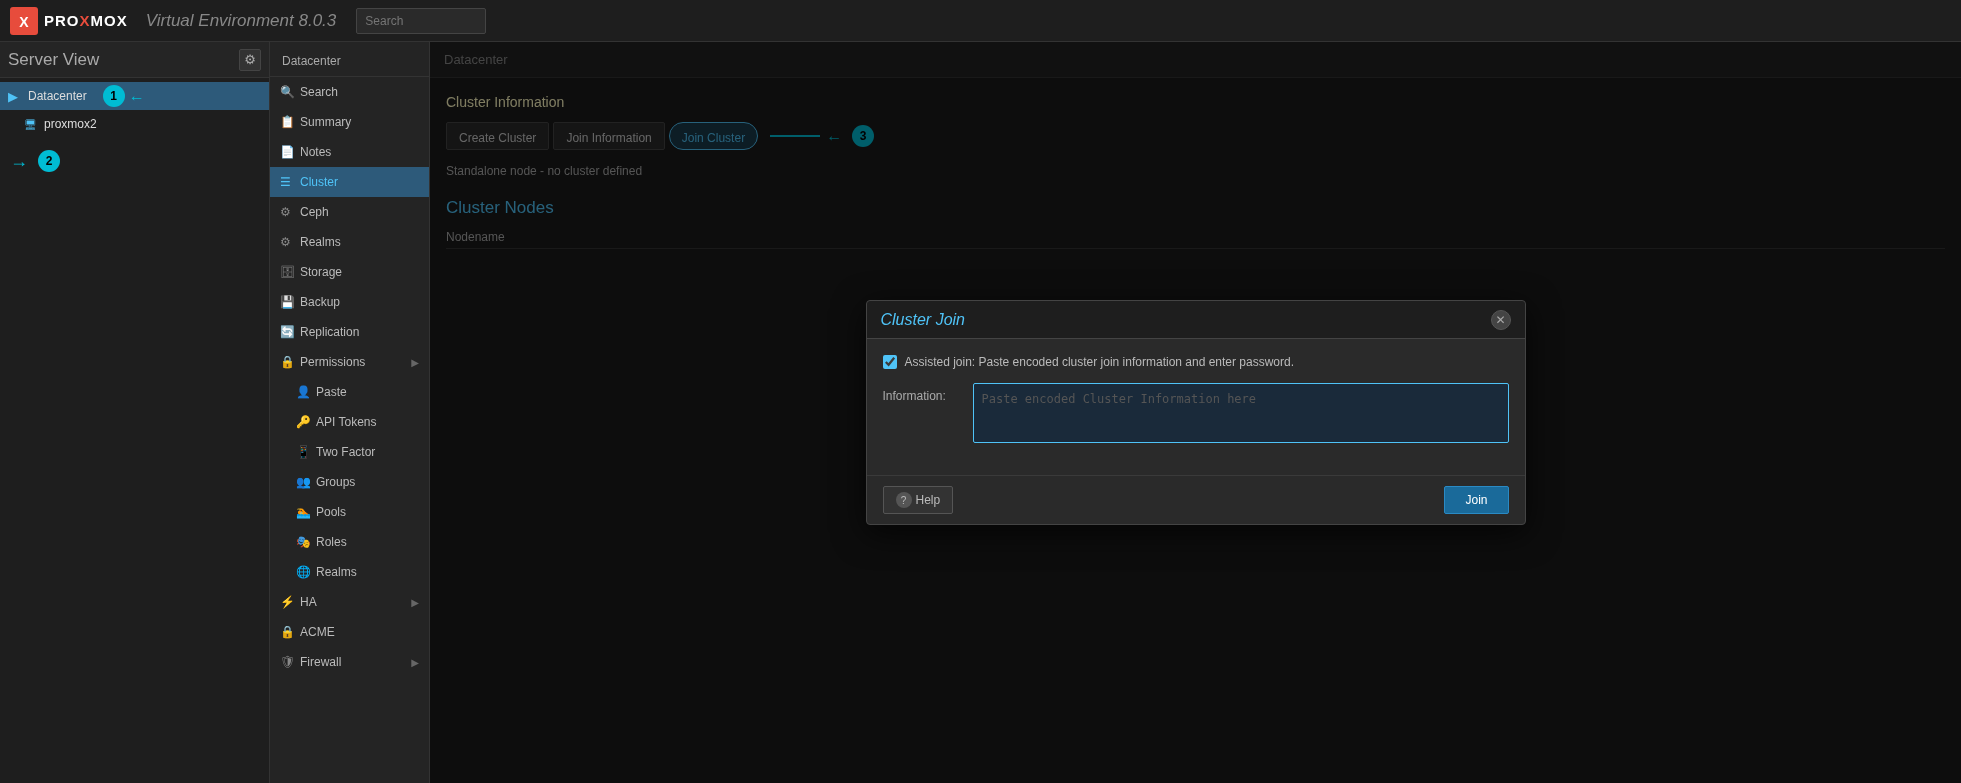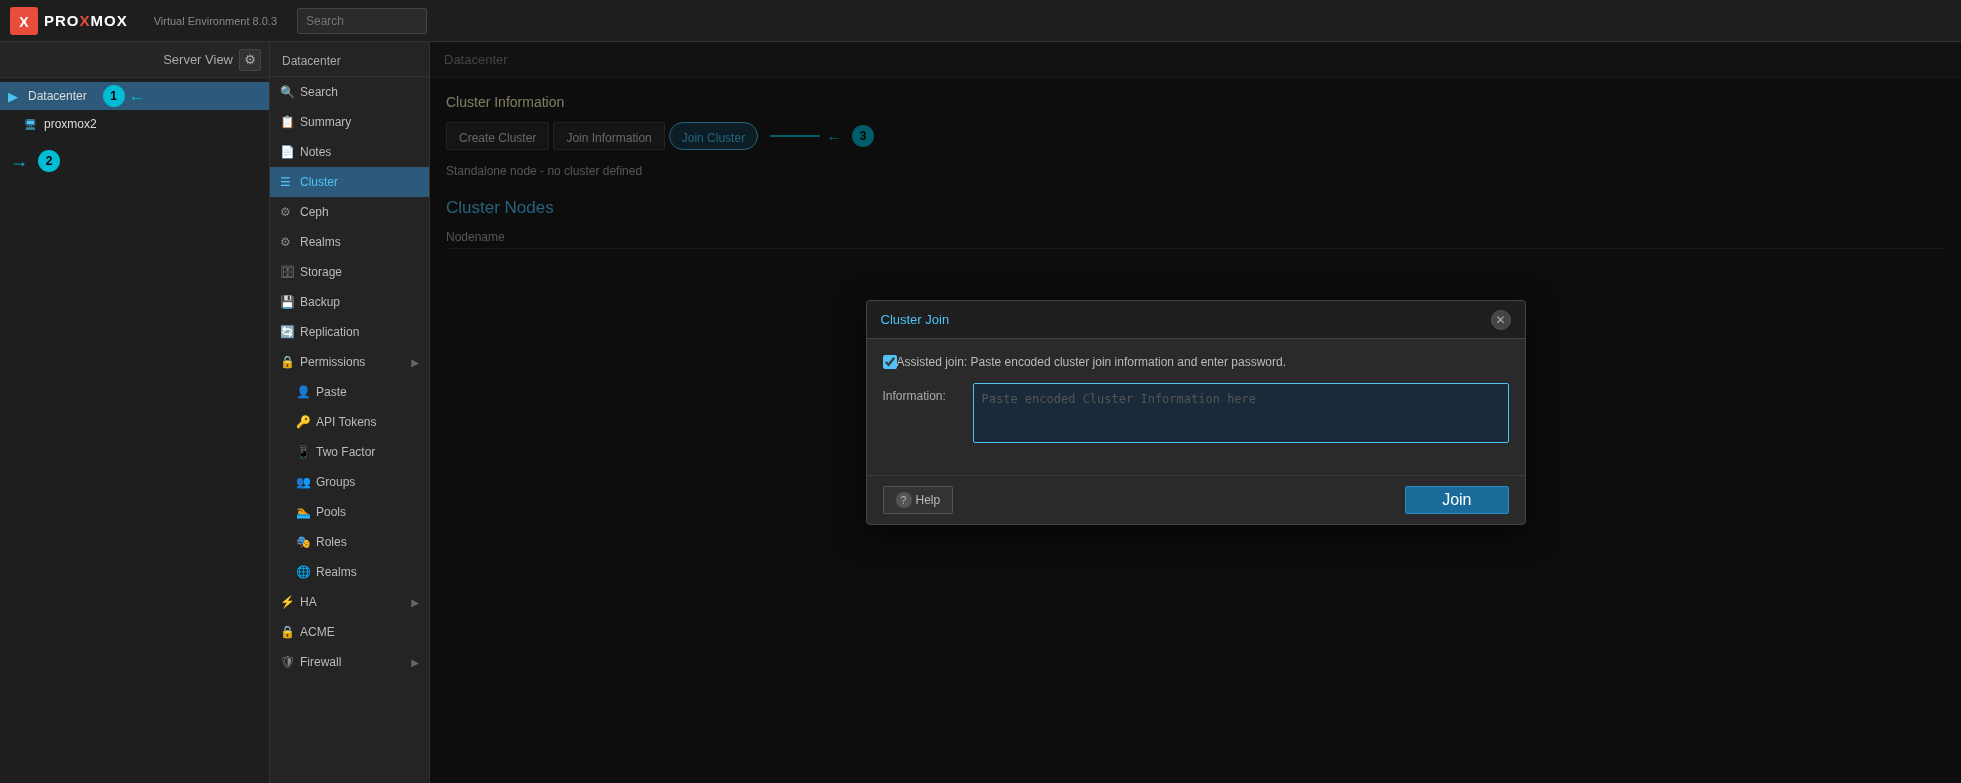--- a/index.html
+++ b/index.html
@@ -62,23 +62,22 @@
       height: 36px;
       background: #252525;
       border-bottom: 1px solid #333;
       display: flex;
       align-items: center;
       padding: 0 8px;
       gap: 6px;
     }
     #server-view-label {
       color: #aaa;
-      font-size: 13px;
+      font-size: 17px;
       flex: 1;
-      text-align: right;
     }
     #gear-btn {
       width: 22px;
       height: 22px;
       background: #333;
       border: 1px solid #444;
       border-radius: 2px;
       cursor: pointer;
       display: flex;
       align-items: center;
@@ -253,42 +252,44 @@
       height: 38px;
       background: #1e1e1e;
       border-bottom: 1px solid #444;
       display: flex;
       align-items: center;
       padding: 0 14px;
       border-radius: 4px 4px 0 0;
     }
     #dialog-title {
       color: #4fc3f7;
-      font-size: 13px;
+      font-size: 16px;
       flex: 1;
+      font-style: italic;
     }
     #dialog-close {
       width: 20px;
       height: 20px;
       background: #444;
       border: 1px solid #555;
       border-radius: 50%;
       display: flex;
       align-items: center;
       justify-content: center;
       cursor: pointer;
       color: #aaa;
       font-size: 12px;
     }
     #dialog-body {
       padding: 16px;
     }
     #assisted-join-row {
       display: flex;
       align-items: center;
+      gap: 8px;
       margin-bottom: 14px;
     }
     #assisted-checkbox {
       width: 14px;
       height: 14px;
       cursor: pointer;
       accent-color: #4fc3f7;
     }
     #assisted-label {
       color: #bbb;
@@ -335,25 +336,25 @@
       color: #bbb;
       font-size: 12px;
       cursor: pointer;
       border-radius: 2px;
       display: flex;
       align-items: center;
       gap: 4px;
     }
     #join-btn {
       height: 28px;
-      padding: 0 36px;
+      padding: 0 20px;
       background: #1a6a9a;
       border: 1px solid #2a8ac4;
       color: #fff;
-      font-size: 16px;
+      font-size: 12px;
       cursor: pointer;
       border-radius: 2px;
       margin-left: auto;
     }
 
     .proxmox-x {
       color: #e74c3c;
       font-weight: 900;
     }
   </style>
@@ -362,21 +363,21 @@
 
 <div id="topbar">
   <div id="logo-area">
     <svg id="logo-icon" viewBox="0 0 28 28">
       <rect width="28" height="28" rx="3" fill="#e74c3c"></rect>
       <text x="14" y="20" text-anchor="middle" fill="white" font-weight="900" font-size="14">X</text>
     </svg>
     <span style="color:#fff;font-weight:900;font-size:15px;letter-spacing:1px;">
       PRO<span class="proxmox-x">X</span>MOX
     </span>
-    <span style="color:#888;font-size:11px;margin-left:20px;">Virtual Environment 8.0.3</span>
+    <span style="color:#888;font-size:17px;margin-left:12px;font-style:italic;">Virtual Environment 8.0.3</span>
   </div>
   <input type="text" id="top-search" placeholder="Search" style="">
 </div>
 
 <div id="main-layout">
 
   <div id="left-panel">
     <div id="server-view-bar">
       <span id="server-view-label">Server View</span>
       <div id="gear-btn">⚙</div>

